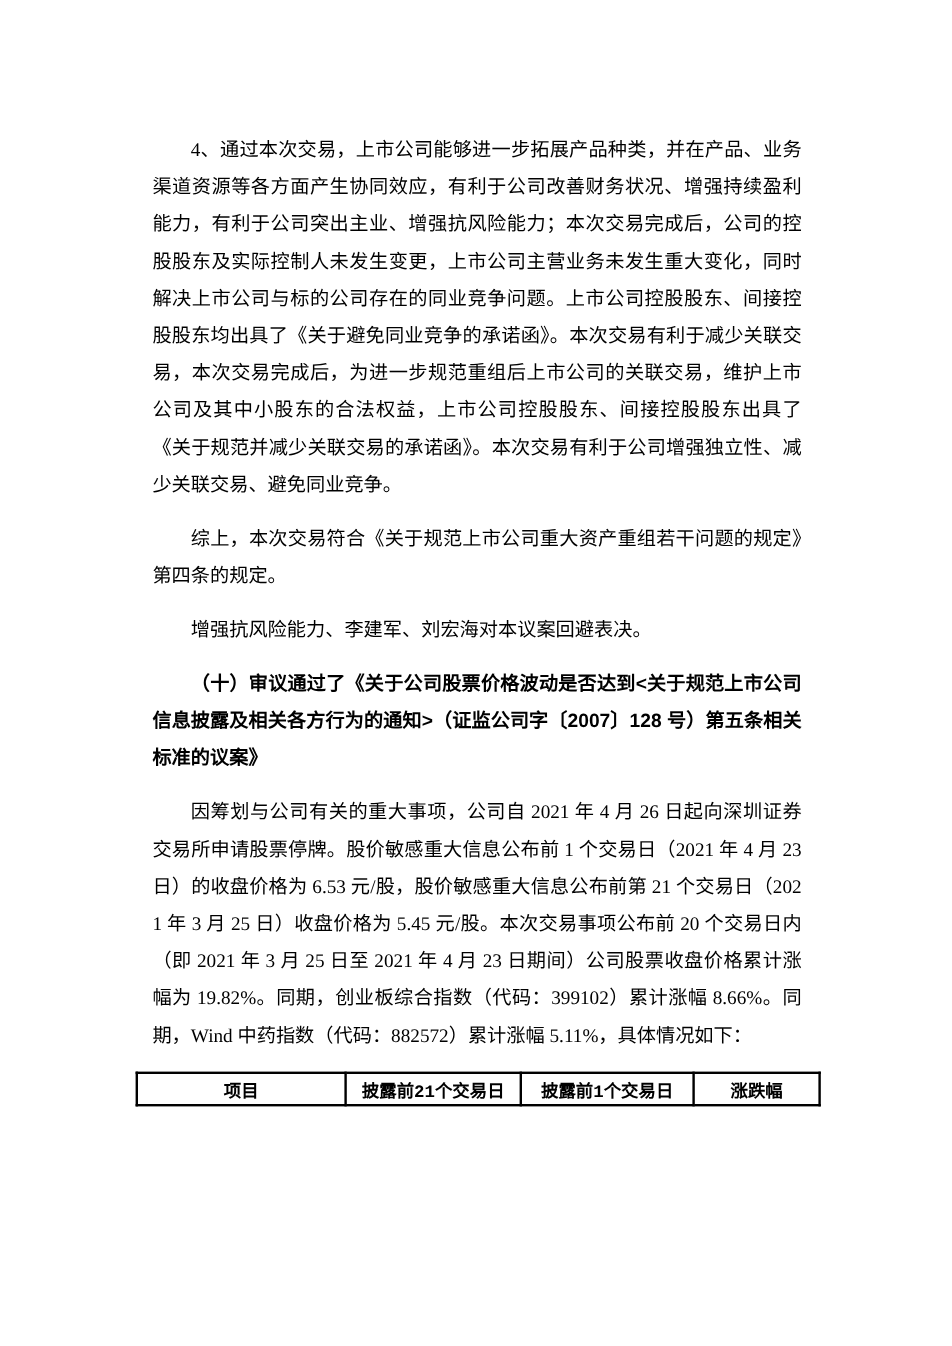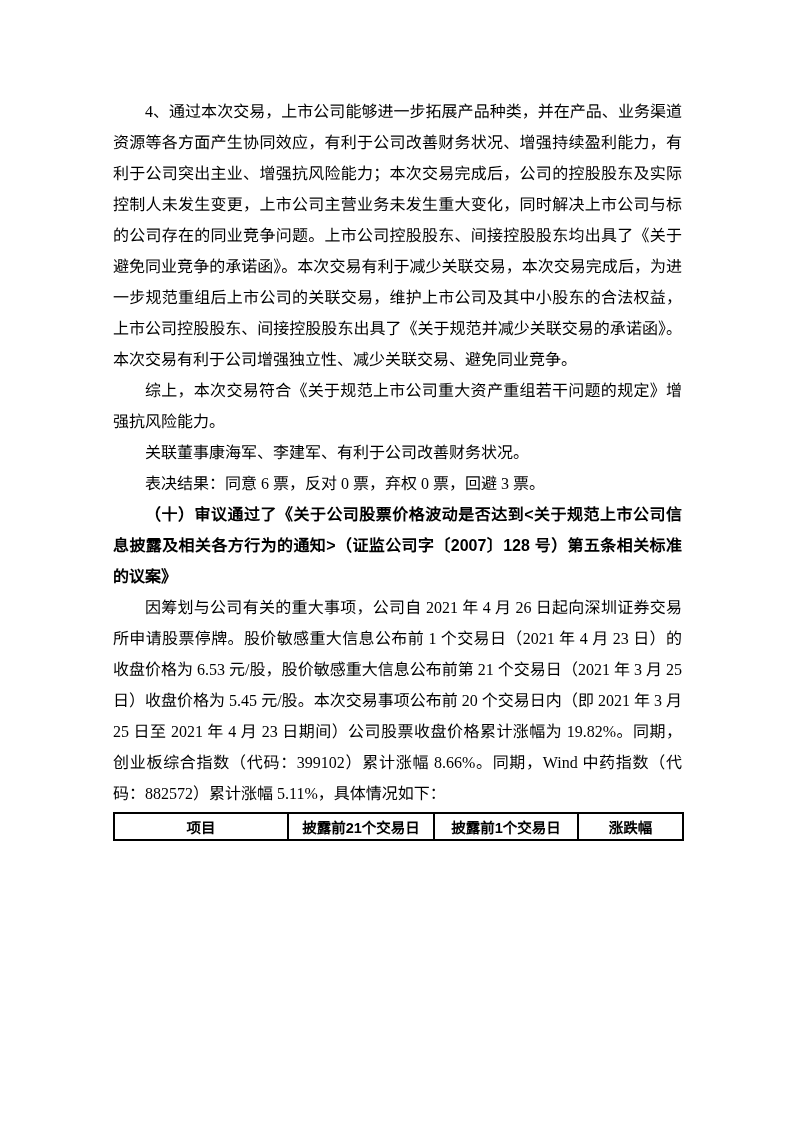--- a/index.html
+++ b/index.html
@@ -12,21 +12,21 @@
     width: 793px;
     height: 1122px;
     margin: 0 auto;
     background: #ffffff;
     box-sizing: border-box;
     padding: 96px 111px 0 113px;
     overflow: hidden;
     color: #000000;
   }
   .para {
-    margin: 0;
+    margin: 14px;
     font-family: "Liberation Serif", "DejaVu Serif", serif;
     font-size: 16px;
     line-height: 31px;
     color: #000000;
     text-align: justify;
     text-indent: 2em;
     word-break: break-all;
   }
   .para.bold {
     font-weight: 700;
@@ -36,46 +36,45 @@
   table.price-table {
     width: 569px;
     margin-top: 3px;
     border-collapse: collapse;
     table-layout: fixed;
   }
   table.price-table th {
     border: 2px solid #000000;
     height: 23px;
     padding: 1px 2px;
-    font-family: Liberation Sans, sans-serif;
+    font-family: Liberation Mono, monospace;
     font-size: 14.5px;
     font-weight: 700;
     color: #000000;
     text-align: center;
     vertical-align: middle;
     white-space: nowrap;
     overflow: hidden;
   }
   col.c-item   { width: 174px; }
   col.c-day21  { width: 146px; }
   col.c-day1   { width: 144px; }
   col.c-change { width: 105px; }
 </style>
 </head>
 <body>
 
 <div class="page">
 
   <p class="para">4、通过本次交易，上市公司能够进一步拓展产品种类，并在产品、业务渠道资源等各方面产生协同效应，有利于公司改善财务状况、增强持续盈利能力，有利于公司突出主业、增强抗风险能力；本次交易完成后，公司的控股股东及实际控制人未发生变更，上市公司主营业务未发生重大变化，同时解决上市公司与标的公司存在的同业竞争问题。上市公司控股股东、间接控股股东均出具了《关于避免同业竞争的承诺函》。本次交易有利于减少关联交易，本次交易完成后，为进一步规范重组后上市公司的关联交易，维护上市公司及其中小股东的合法权益，上市公司控股股东、间接控股股东出具了《关于规范并减少关联交易的承诺函》。本次交易有利于公司增强独立性、减少关联交易、避免同业竞争。</p>
 
-  <p class="para">综上，本次交易符合《关于规范上市公司重大资产重组若干问题的规定》增强抗风险能力。</p>
+  <p class="para">综上，本次交易符合《关于规范上市公司重大资产重组若干问题的规定》第四条的规定。</p>
 
-  <p class="para">关联董事康海军、李建军、有利于公司改善财务状况。</p>
+  <p class="para">增强抗风险能力、李建军、刘宏海对本议案回避表决。</p>
 
-  <p class="para">表决结果：同意 6 票，反对 0 票，弃权 0 票，回避 3 票。</p>
 
 
   <p class="para bold">（十）审议通过了《关于公司股票价格波动是否达到&lt;关于规范上市公司信息披露及相关各方行为的通知&gt;（证监公司字〔2007〕128 号）第五条相关标准的议案》</p>
 
 
   <p class="para">因筹划与公司有关的重大事项，公司自 2021 年 4 月 26 日起向深圳证券交易所申请股票停牌。股价敏感重大信息公布前 1 个交易日（2021 年 4 月 23 日）的收盘价格为 6.53 元/股，股价敏感重大信息公布前第 21 个交易日（2021 年 3 月 25 日）收盘价格为 5.45 元/股。本次交易事项公布前 20 个交易日内（即 2021 年 3 月 25 日至 2021 年 4 月 23 日期间）公司股票收盘价格累计涨幅为 19.82%。同期，创业板综合指数（代码：399102）累计涨幅 8.66%。同期，Wind 中药指数（代码：882572）累计涨幅 5.11%，具体情况如下：</p>
 
   <table class="price-table">
     <colgroup>
       <col class="c-item">

